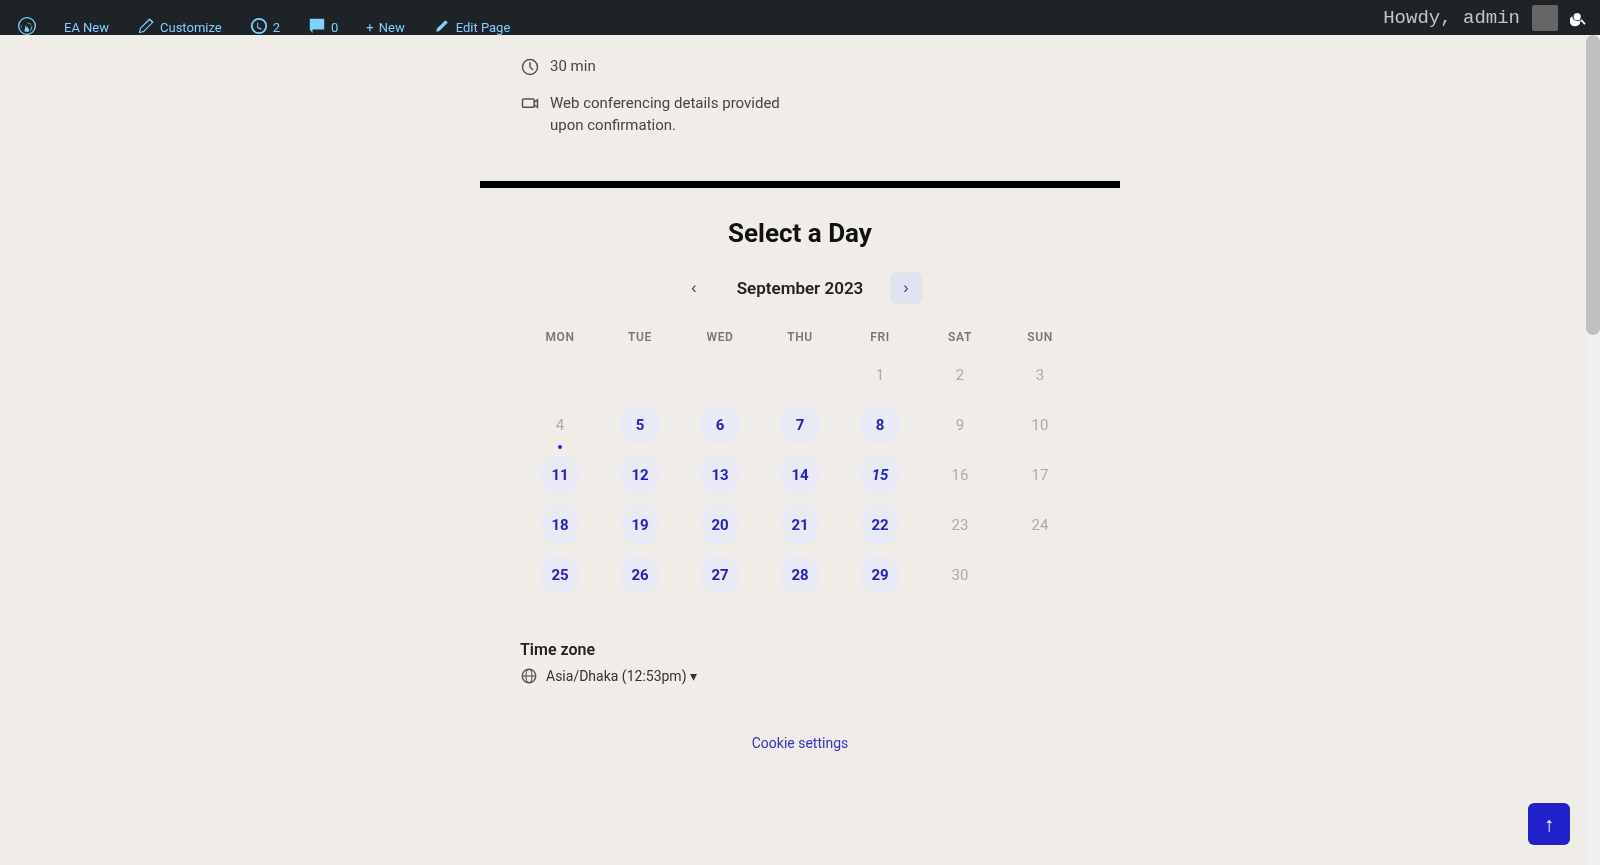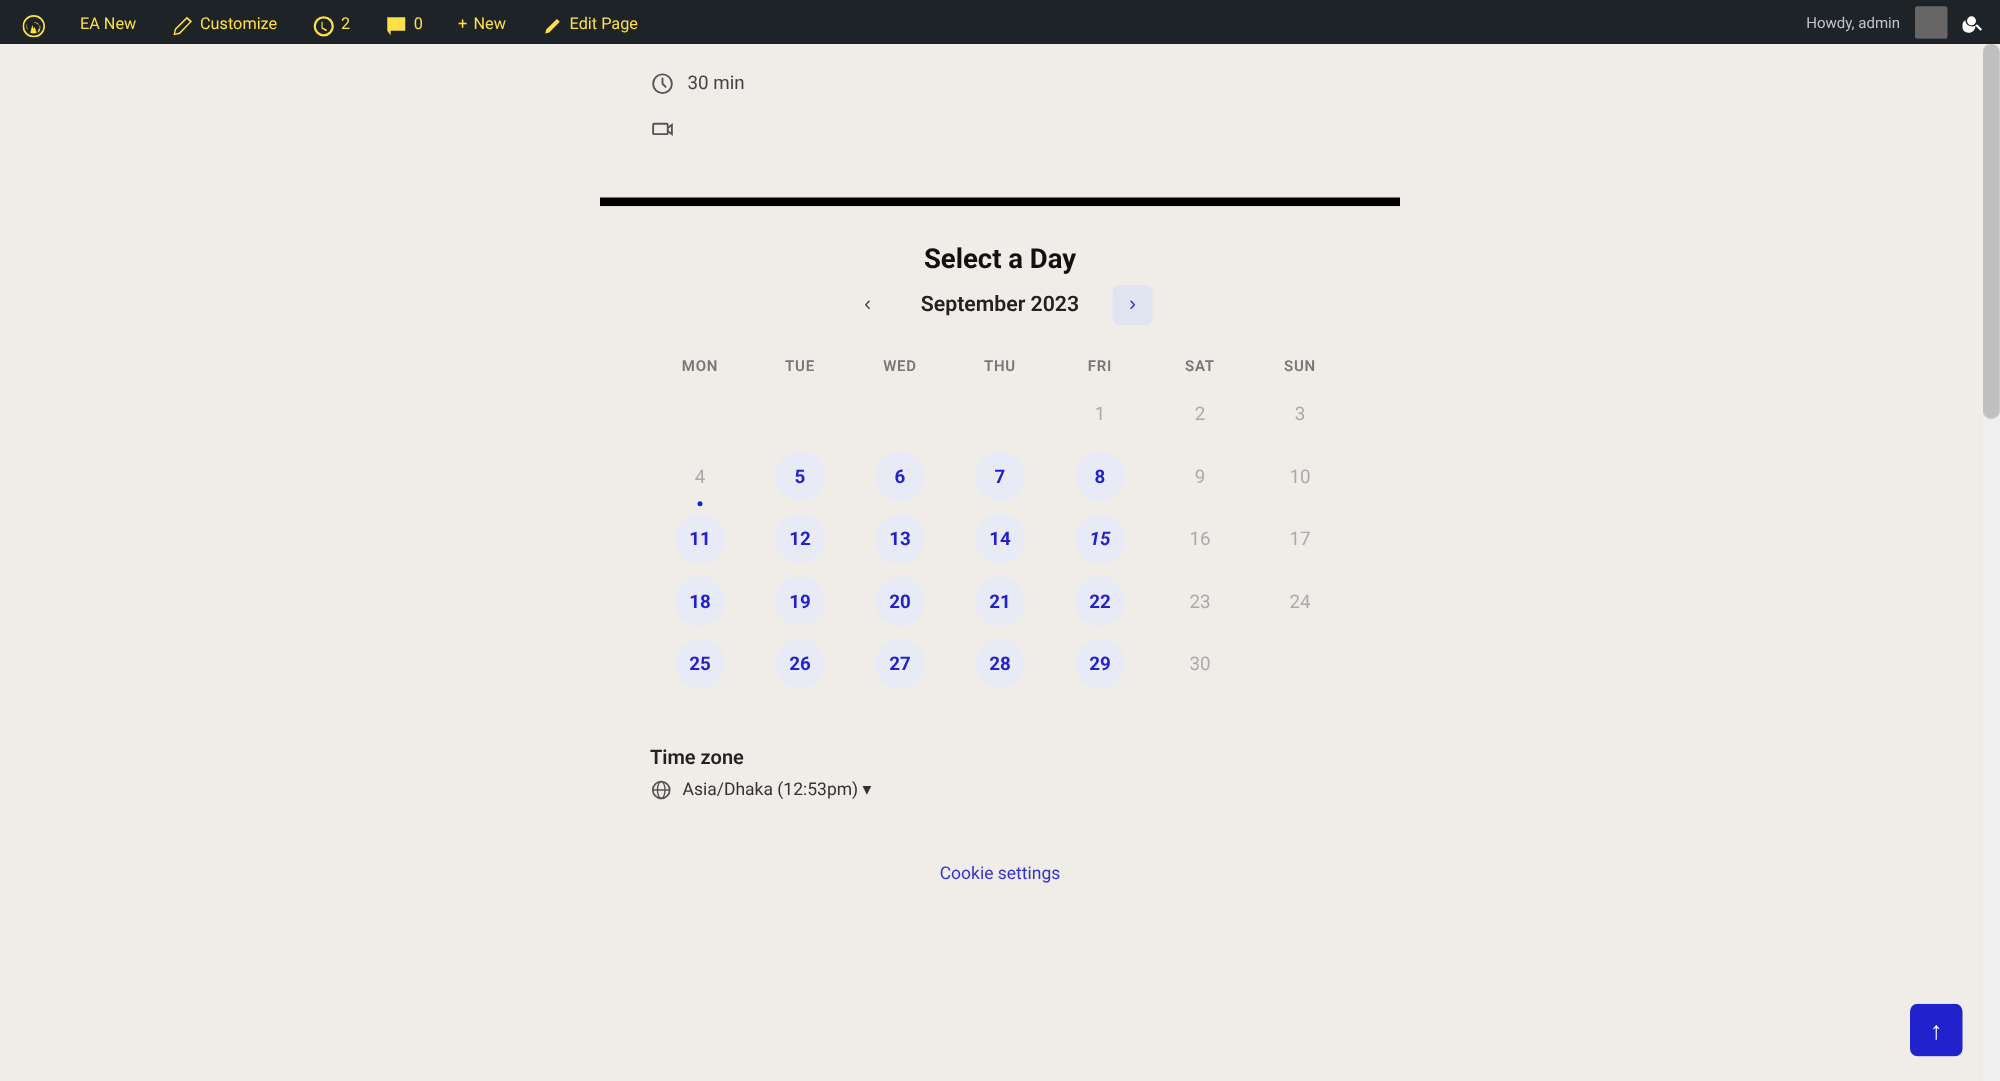--- a/index.html
+++ b/index.html
@@ -13,36 +13,37 @@
       display: flex;
       align-items: center;
       padding: 0 12px;
       gap: 16px;
       position: fixed;
       top: 0; left: 0; right: 0;
       z-index: 100;
     }
     .admin-bar-item {
       display: flex;
-      align-items: flex-start;
+      align-items: flex-end;
       gap: 5px;
-      color: #fde047;
+      color: #7dd3fc;
       font-size: 13px;
       cursor: pointer;
-      padding: 12px 6px;
+      padding: 0 6px;
       height: 100%;
     }
     .admin-bar-item svg { width: 18px; height: 18px; fill: currentColor; }
     .admin-bar-right {
       margin-left: auto;
       display: flex;
       align-items: center;
       gap: 12px;
       color: #c3c4c7;
-      font-size: 12px;
+      font-size: 19px;
+      font-family: Liberation Mono, monospace;
     }
     .admin-bar-right .avatar {
       width: 26px; height: 26px;
       background: #666;
       border-radius: 2px;
       display: inline-block;
       vertical-align: middle;
     }
 
     
@@ -80,24 +81,24 @@
       margin-top: 4px;
     }
 
     
     .calendar-section {
       background: #f0ede8;
       padding: 30px 40px 30px;
     }
     .calendar-title {
       text-align: center;
-      font-size: 22px;
+      font-size: 26px;
       font-weight: 700;
       color: #111;
-      margin-bottom: 8px;
+      margin-bottom: 24px;
     }
     .calendar-nav {
       display: flex;
       align-items: center;
       justify-content: center;
       gap: 20px;
       margin-bottom: 20px;
     }
     .nav-btn {
       width: 32px; height: 32px;
@@ -294,20 +295,24 @@
           <circle cx="12" cy="12" r="9" stroke="#555" stroke-width="1.8" fill="none"></circle>
           <path d="M12 7v5l3 3" stroke="#555" stroke-width="1.8" stroke-linecap="round" fill="none"></path>
         </svg>
         <span class="info-text">30 min</span>
       </div>
       <div class="info-row">
         <svg viewBox="0 0 24 24">
           <rect x="3" y="6" width="14" height="10" rx="1" stroke="#555" stroke-width="1.8" fill="none"></rect>
           <path d="M17 10l4-3v9l-4-3" stroke="#555" stroke-width="1.8" fill="none"></path>
         </svg>
+        <span class="info-text">
+          <span>Web conferencing details provided</span><br>
+          <span>upon confirmation.</span>
+        </span>
       </div>
     </div>
 
     <div class="calendar-section">
       <div class="calendar-title">Select a Day</div>
       <div class="calendar-nav">
         <button class="nav-btn">‹</button>
         <span class="month-label">September 2023</span>
         <button class="nav-btn active">›</button>
       </div>

